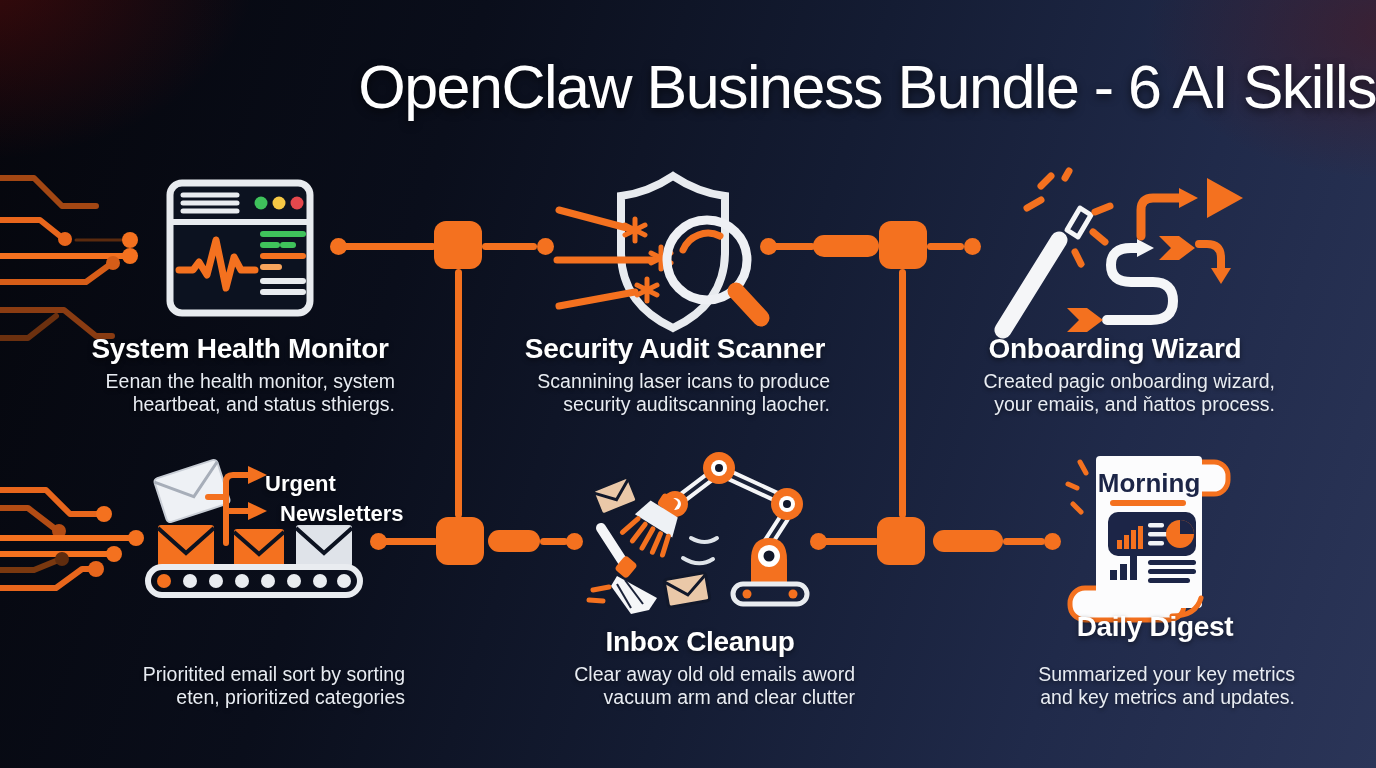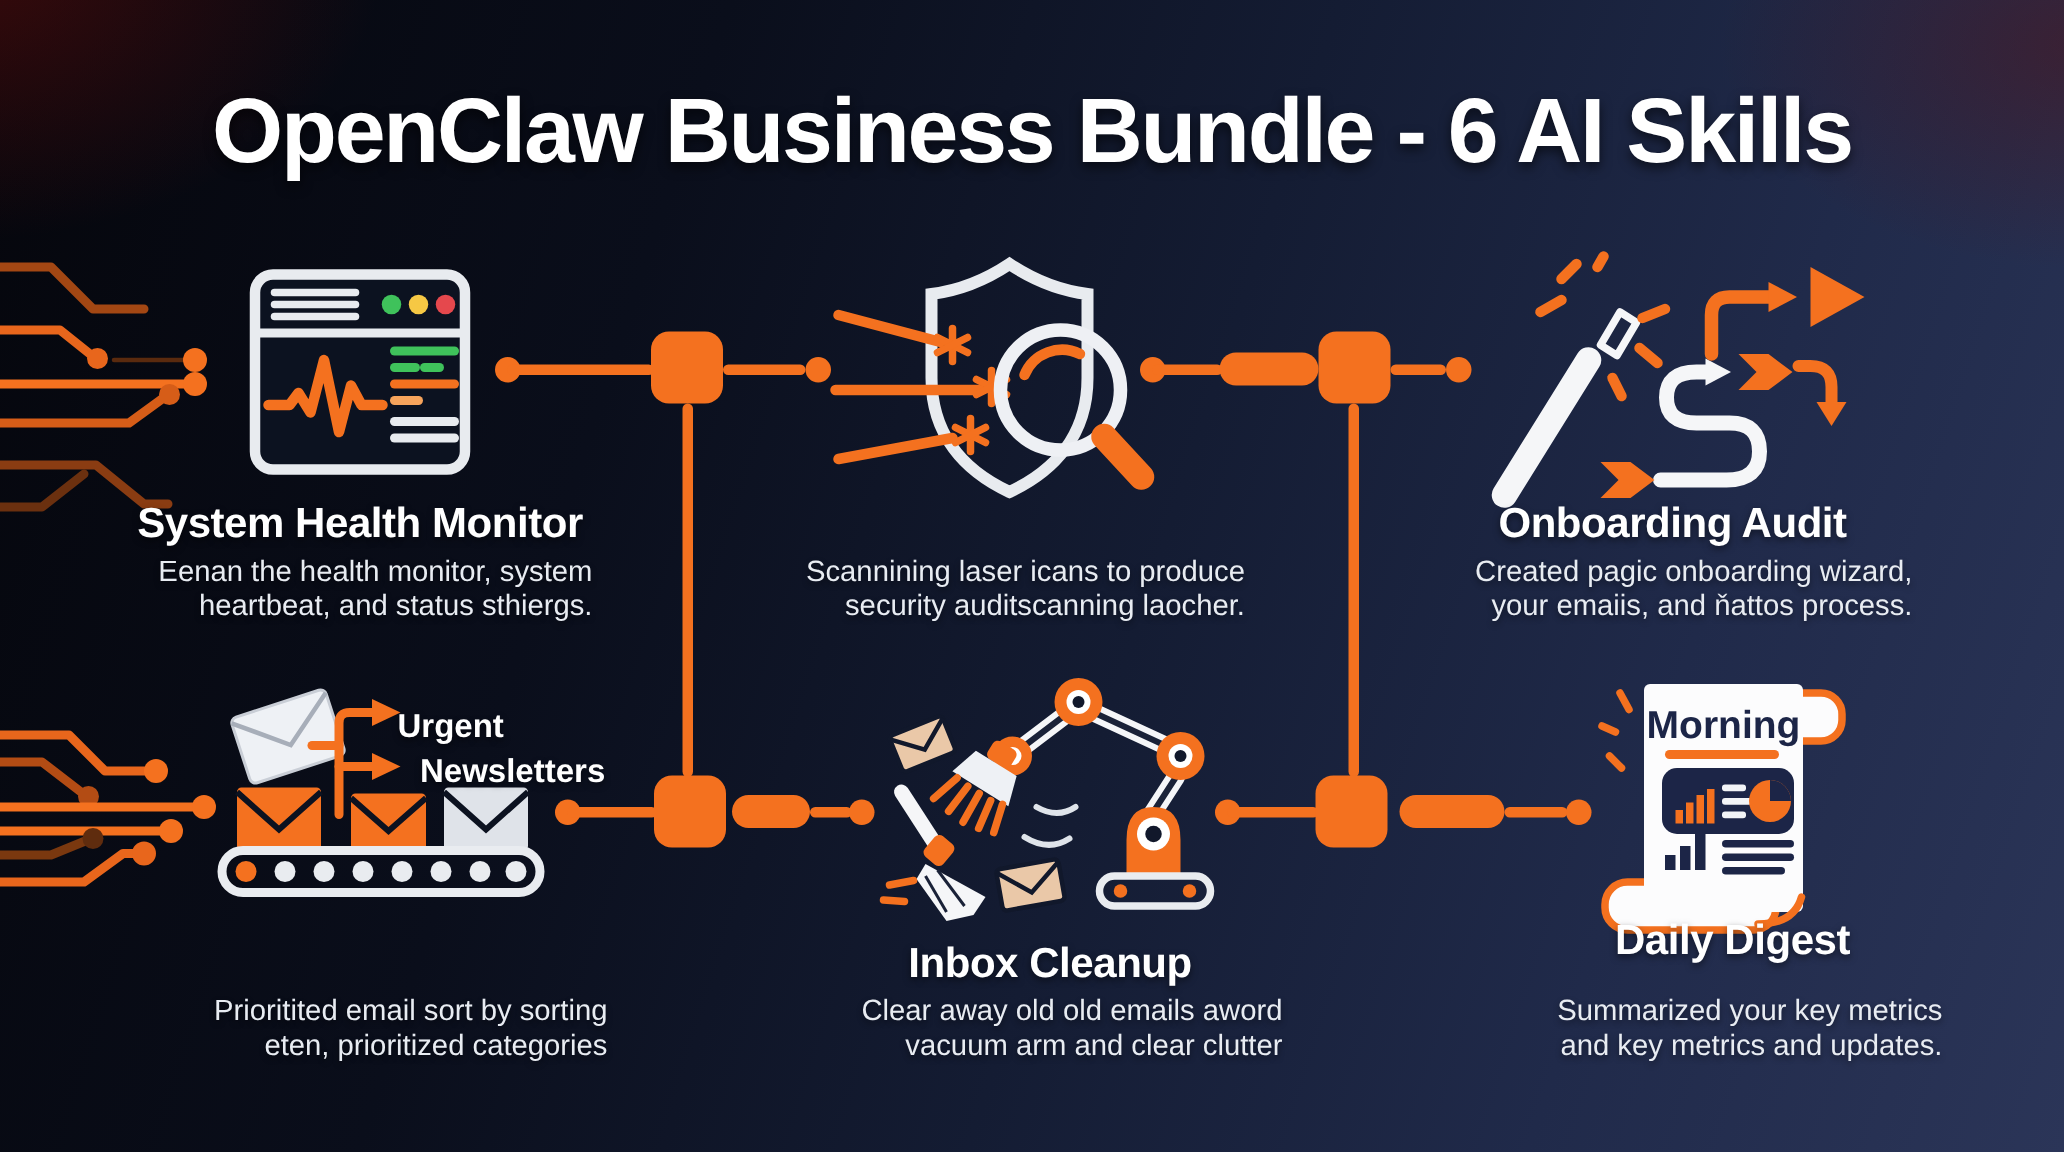--- a/index.html
+++ b/index.html
@@ -5,22 +5,22 @@
   html,body{margin:0;padding:0;background:#000;}
   .canvas{
     position:relative;width:1376px;height:768px;overflow:hidden;
     font-family:"Liberation Sans",sans-serif;
     background:
       radial-gradient(420px 280px at -30px -30px, rgba(112,14,10,.50), rgba(0,0,0,0) 68%),
       radial-gradient(360px 220px at 1390px 30px, rgba(92,12,10,.40), rgba(0,0,0,0) 68%),
       linear-gradient(108deg,#05060c 0%,#0a0e1b 30%,#141c33 55%,#202a4a 78%,#2b3558 100%);
   }
   .title{
-    position:absolute;top:52px;left:0;width:100%;margin:0;text-align:center;
-    color:#ffffff;font-size:61px;font-weight:700;letter-spacing:-1.5px;
+    position:absolute;top:52px;left:0;width:100%;margin:0;text-align:right;
+    color:#ffffff;font-size:61px;font-weight:400;letter-spacing:-1.5px;
     text-shadow:0 3px 8px rgba(0,0,0,.6);
   }
   .skill{position:absolute;width:360px;height:300px;}
   .skill h2{
     position:absolute;left:0;width:100%;margin:0;text-align:center;color:#ffffff;
     font-size:28px;font-weight:700;letter-spacing:-.3px;text-shadow:0 2px 5px rgba(0,0,0,.5);
   }
   .skill p{
     position:absolute;left:50%;transform:translateX(-50%);margin:0;text-align:right;
     color:#e8ecf2;font-size:19.5px;line-height:1.2;text-shadow:0 2px 4px rgba(0,0,0,.45);
@@ -152,20 +152,21 @@
         <line x1="92" y1="111" x2="92" y2="133"></line>
           <line x1="82" y1="117" x2="102" y2="127"></line>
           <line x1="82" y1="127" x2="102" y2="117"></line>
       </g>
       <g>
         <circle cx="152" cy="92" r="40" fill="none" stroke="#eef0f4" stroke-width="9"></circle>
         <path d="M128,82 A27,27 0 0 1 165,68" fill="none" stroke="#f4711f" stroke-width="7" stroke-linecap="round"></path>
         <line x1="181" y1="123" x2="206" y2="150" stroke="#f4711f" stroke-width="17" stroke-linecap="round"></line>
       </g>
     </svg>
+    <h2 style="top:168px">Security Audit Scanner</h2>
     <p style="top:205px;width:310px">Scannining laser icans to produce security auditscanning laocher.</p>
   </section>
 
   <section class="skill" style="left:935px;top:160px">
     <svg class="icon" style="left:48px;top:8px" width="272" height="172" viewBox="0 0 272 172">
       <g>
         <line x1="20" y1="162" x2="76" y2="72" stroke="#f5f6f8" stroke-width="17" stroke-linecap="round"></line>
         <path d="M84,62 L97,40 L108,47 L95,69 Z" fill="none" stroke="#f5f6f8" stroke-width="5" stroke-linejoin="round"></path>
       </g>
       <g stroke="#f4711f" stroke-width="7" stroke-linecap="round">
@@ -187,21 +188,21 @@
       <g>
         <path d="M158,68 V42 Q158,30 170,30 H198" fill="none" stroke="#f4711f" stroke-width="9" stroke-linecap="round"></path>
         <polygon points="196,20 215,30 196,40" fill="#f4711f"></polygon>
       </g>
       <polygon points="224,10 224,50 260,30" fill="#f4711f"></polygon>
       <g>
         <path d="M216,76 H224 Q238,76 238,90 V100" fill="none" stroke="#f4711f" stroke-width="8" stroke-linecap="round"></path>
         <polygon points="228,100 248,100 238,116" fill="#f4711f"></polygon>
       </g>
     </svg>
-    <h2 style="top:173px">Onboarding Audit</h2>
+    <h2 style="top:173px">Onboarding Wizard</h2>
     <p style="top:210px;width:320px">Created pagic onboarding wizard, your emaiis, and ňattos process.</p>
   </section>
 
   <section class="skill" style="left:70px;top:455px">
     <svg class="icon" style="left:70px;top:0" width="260" height="150" viewBox="0 0 260 150">
       <g transform="translate(52,36) rotate(-18)">
         <rect x="-33" y="-23" width="66" height="46" rx="4" fill="#eef1f5" stroke="#c9ced6" stroke-width="2"></rect>
         <polyline points="-33,-20 0,6 33,-20" fill="none" stroke="#a7aeb9" stroke-width="3"></polyline>
       </g>
       <g>

